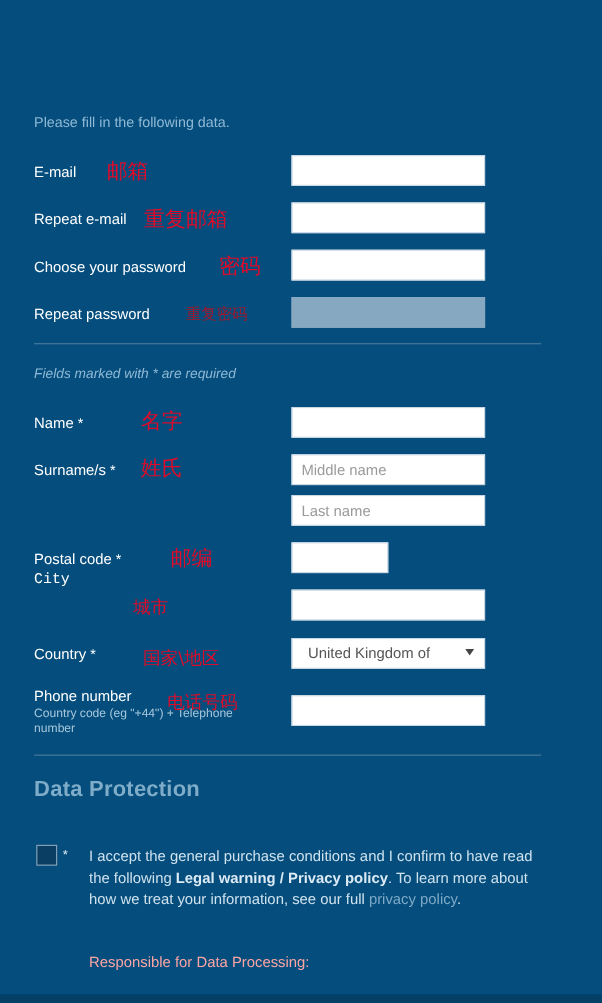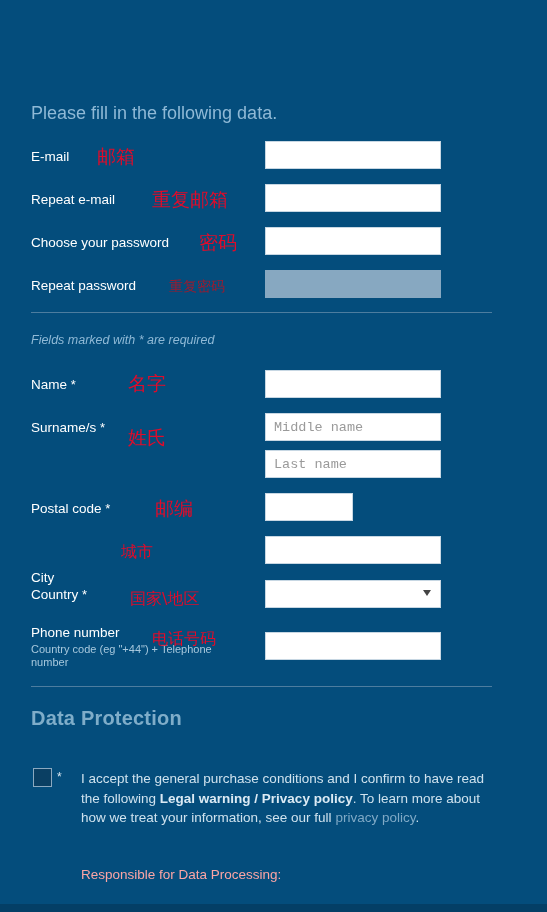--- a/index.html
+++ b/index.html
@@ -38,21 +38,21 @@
     top: 58px;
     font-size: 17.5px;
     color: #ffffff;
     letter-spacing: 0.1px;
     white-space: nowrap;
   }
   .form-sub {
     position: absolute;
     left: 31px;
     top: 103px;
-    font-size: 18px;
+    font-size: 13px;
     color: #8fb9d6;
     white-space: nowrap;
   }
   .required-note {
     position: absolute;
     left: 31px;
     top: 333px;
     font-size: 12.5px;
     font-style: italic;
     color: #8fb9d6;
@@ -121,21 +121,21 @@
   
   .field {
     position: absolute;
     background: #ffffff;
     border: 1px solid #c7d7e3;
     box-sizing: border-box;
     height: 28px;
     width: 176px;
     left: 265px;
     padding: 0 8px;
-    font-family: Liberation Mono, monospace;
+    font-family: Liberation Sans, sans-serif;
     font-size: 13.5px;
     color: #333333;
     line-height: 26px;
     border-radius: 0;
     outline: none;
   }
   .field::placeholder {
     color: #9a9a9a;
     opacity: 1;
   }
@@ -230,54 +230,55 @@
 
 <div id="page">
 
   <div class="form-sub">Please fill in the following data.</div>
 
   <div class="lbl" style="left:31px; top:150px;">E-mail</div>
   <div class="cn" style="left:97px; top:147px;">邮箱</div>
   <input class="field" style="top: 141px;" type="text" placeholder="">
 
   <div class="lbl" style="left:31px; top:193px;">Repeat e-mail</div>
-  <div class="cn" style="left:152px; top:190px;">重复邮箱</div>
+  <div class="cn" style="left:131px; top:190px;">重复邮箱</div>
   <input class="field" style="top: 184px;" type="text" placeholder="">
 
   <div class="lbl" style="left:31px; top:236px;">Choose your password</div>
   <div class="cn" style="left:199px; top:233px;">密码</div>
   <input class="field" style="top: 227px;" type="password" placeholder="">
 
   <div class="lbl" style="left:31px; top:279px;">Repeat password</div>
   <div class="cn dim" style="left:169px; top:279px;">重复密码</div>
   <input class="field disabled" style="top: 270px;" type="password" disabled="" placeholder="">
 
   <div class="divider d1"></div>
   <div class="required-note">Fields marked with * are required</div>
 
   <div class="lbl" style="left:31px; top:378px;"><span>Name</span> <span class="star">*</span></div>
   <div class="cn" style="left:128px; top:374px;">名字</div>
   <input class="field" style="top: 370px;" type="text" placeholder="">
 
   <div class="lbl" style="left:31px; top:421px;"><span>Surname/s</span> <span class="star">*</span></div>
-  <div class="cn" style="left:128px; top:417px;margin-top:11px;">姓氏</div>
+  <div class="cn" style="left:128px; top:417px;">姓氏</div>
   <input class="field" style="top: 413px;" type="text" placeholder="Middle name">
   <input class="field" style="top: 450px;" type="text" placeholder="Last name">
 
   <div class="lbl" style="left:31px; top:502px;"><span>Postal code</span> <span class="star">*</span></div>
   <div class="cn" style="left:155px; top:499px;">邮编</div>
   <input class="field narrow" style="top: 493px;" type="text" placeholder="">
 
-  <div class="lbl" style="left:31px; top:571px;">City</div>
+  <div class="lbl" style="left:31px; top:521px;font-family:Liberation Mono, monospace;">City</div>
   <div class="cn sm" style="left:121px; top:544px;">城市</div>
   <input class="field" style="top: 536px;" type="text" placeholder="">
 
   <div class="lbl" style="left:31px; top:588px;"><span>Country</span> <span class="star">*</span></div>
   <div class="cn sm" style="left:130px; top:591px;">国家\地区</div>
   <div class="select-wrap" style="top:580px;">
+    <div class="select-val">United Kingdom of</div>
     <div class="caret"></div>
   </div>
 
   <div class="lbl" style="left:31px; top:626px;">Phone number</div>
   <div class="sublbl" style="top:643px;">Country code (eg "+44") + Telephone number</div>
   <div class="cn sm" style="left:152px; top:631px;">电话号码</div>
   <input class="field" style="top: 632px;" type="text" placeholder="">
 
   <div class="divider d2"></div>
 

